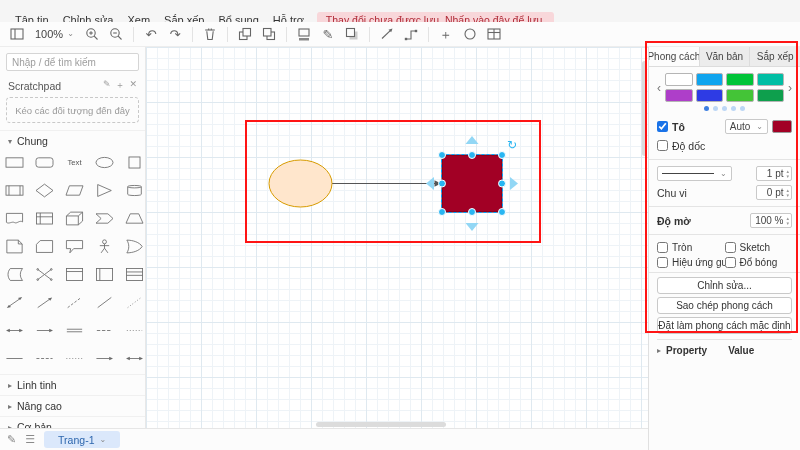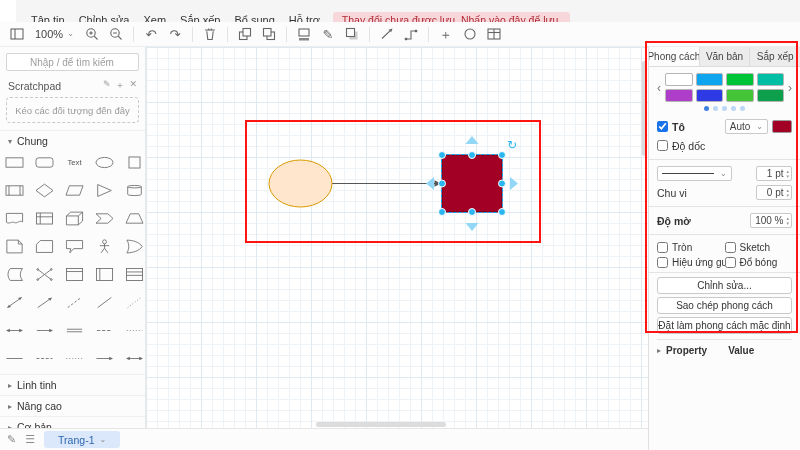--- a/index.html
+++ b/index.html
@@ -1,36 +1,36 @@
 <!DOCTYPE html>
 <html><head>
 <meta charset="utf-8">
 <style>
   * { box-sizing: border-box; margin: 0; padding: 0; }
   html,body { width:800px; height:450px; }
   body { font-family:"Liberation Sans","DejaVu Sans",sans-serif; font-size:11px; color:#333; background:#fff; overflow:hidden; }
   #app { position:relative; width:800px; height:450px; overflow:hidden; background:#fff; }
 
   
-  .menubar { position:absolute; top:0; left:16px; right:0; height:40px; background:#f5f5f5; border-bottom:1px solid #e4e4e4; display:flex; align-items:center; padding-left:8px; z-index:5; }
+  .menubar { position:absolute; top:0; left:0; right:0; height:40px; background:#f5f5f5; border-bottom:1px solid #e4e4e4; display:flex; align-items:center; padding-left:8px; z-index:5; }
   .menu-item { padding:3px 7px; font-size:11px; color:#333; cursor:default; white-space:nowrap; }
   .notification { margin-left:6px; background:#f8d7da; color:#b02a37; padding:2px 9px; border-radius:3px; font-size:10.5px; white-space:nowrap; }
 
   
   .toolbar { position:absolute; top:22px; left:0; right:0; height:25px; background:#fcfcfc; border-bottom:1px solid #ededed; display:flex; align-items:center; padding:0 6px; gap:2px; z-index:5; }
   .tb-icon { width:22px; height:20px; display:flex; align-items:center; justify-content:center; border-radius:2px; color:#666; }
   .tb-icon svg { width:16px; height:16px; stroke:#666; fill:none; stroke-width:1.1; }
   .tb-glyph { font-size:13px; color:#666; line-height:1; }
   .tb-sep { width:1px; height:15px; background:#e3e3e3; margin:0 4px; }
   .tb-zoom { display:flex; align-items:center; gap:4px; font-size:11px; color:#444; padding:0 5px; }
   .chev2 { font-size:8px; color:#888; line-height:1; }
 
   
   .sidebar { position:absolute; top:47px; left:0; width:146px; bottom:22px; background:#fcfcfc; border-right:1px solid #e8e8e8; overflow:hidden; z-index:4; }
-  .search-box { margin:6px 6px 5px; height:18px; border:1px solid #d5d5d5; background:#fff; border-radius:2px; display:flex; padding:0 23px; }
+  .search-box { margin:6px 6px 5px; height:18px; border:1px solid #d5d5d5; background:#fff; border-radius:2px; display:flex; padding:0 5px; }
   .search-box input { border:0; outline:0; width:100%; font-size:10px; color:#333; background:transparent; font-family:inherit; }
   .search-box input::placeholder { color:#9e9e9e; }
   .sp-header { display:flex; align-items:center; padding:3px 8px 2px; font-size:10.5px; color:#555; }
   .sp-icons { margin-left:auto; display:flex; gap:5px; color:#9a9a9a; font-size:9px; }
   .sp-drop { margin:3px 6px 7px; border:1.4px dashed #c9c9c9; border-radius:4px; height:26px; display:flex; align-items:center; justify-content:center; color:#9a9a9a; font-size:9.5px; text-align:center; padding:0 4px; }
   .section-header { display:flex; align-items:center; gap:5px; padding:4px 8px; font-size:10.5px; color:#333; border-top:1px solid #f0f0f0; cursor:default; }
   .chev { font-size:8px; color:#777; }
   .shape-grid { display:grid; grid-template-columns:repeat(6,1fr); padding:2px 4px 6px; row-gap:3px;gap:9px; }
   .shape-cell { height:19px; display:flex; align-items:center; justify-content:center; }
   .shape-cell svg { width:21px; height:17px; stroke:#6a6a6a; fill:none; stroke-width:1; }

